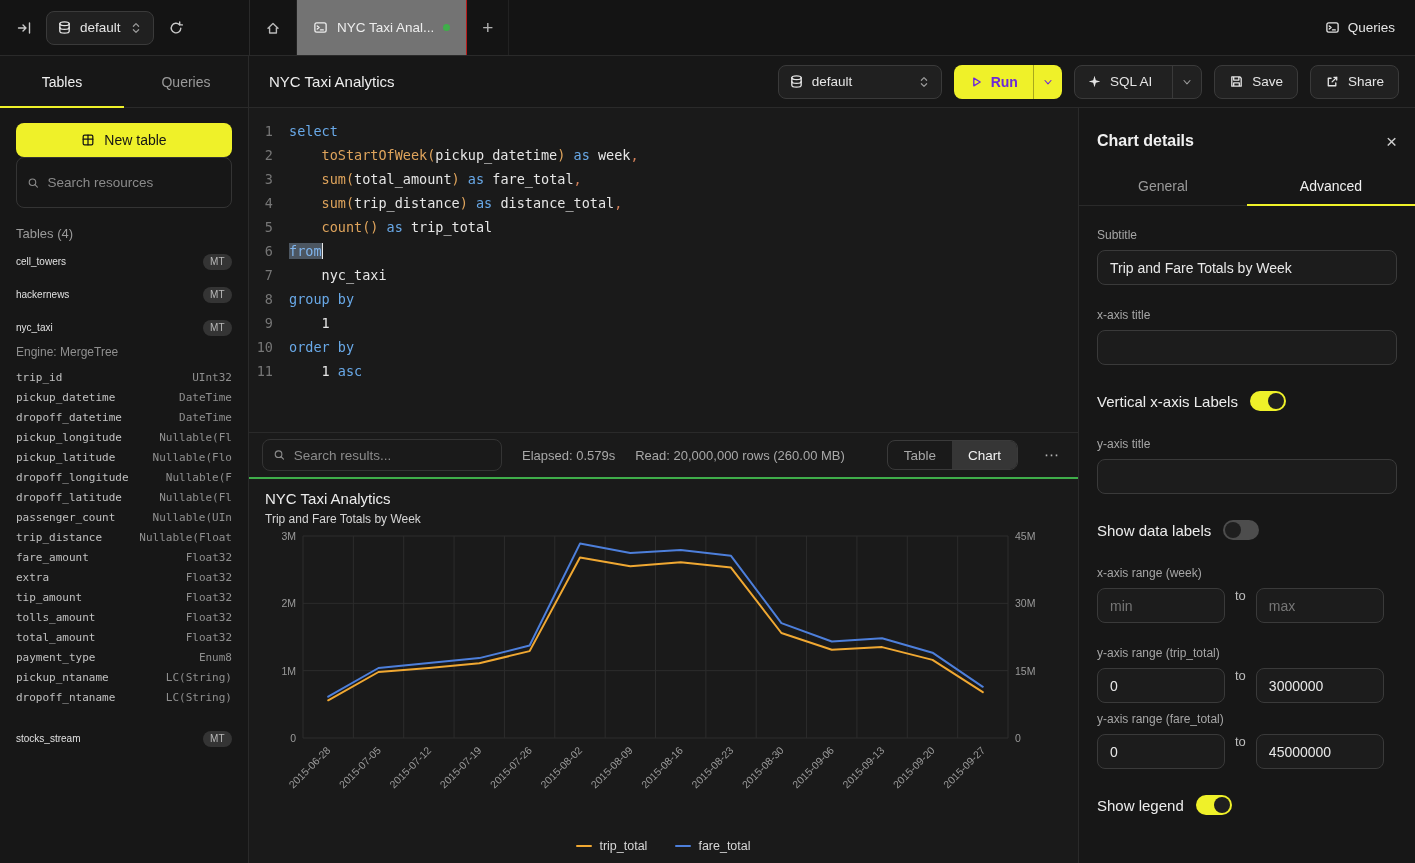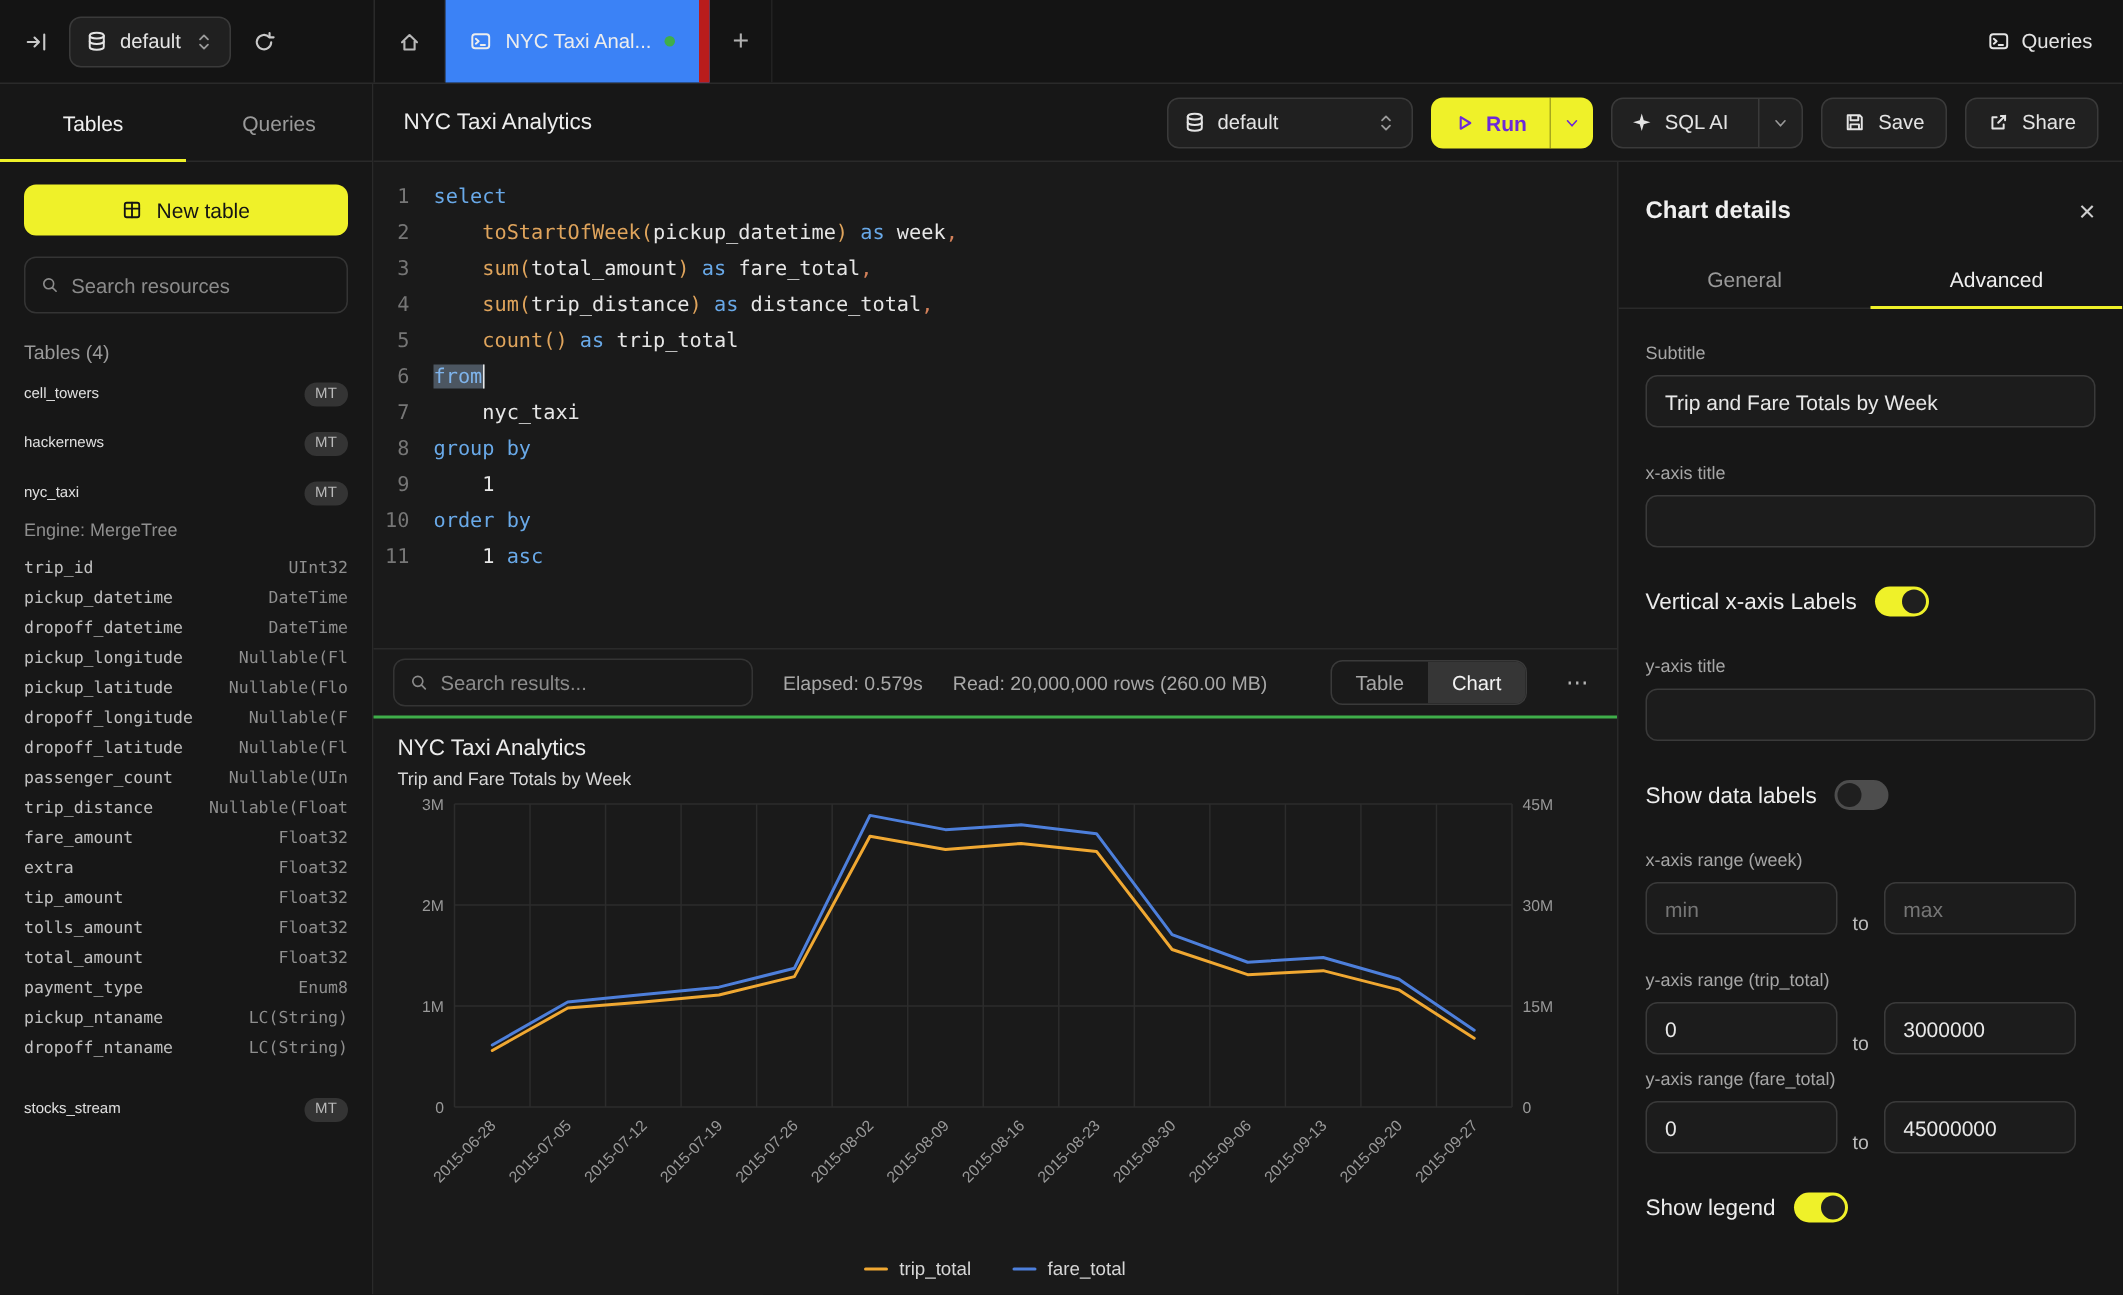--- a/index.html
+++ b/index.html
@@ -26,40 +26,40 @@
   .topbar{height:56px;flex:none;display:flex;align-items:stretch;background:#141414;border-bottom:1px solid var(--border)}
   .tb-left{width:249px;flex:none;display:flex;align-items:center;gap:10px;padding:0 12px}
   .icon-btn{background:none;border:none;color:#c9c9c9;display:flex;align-items:center;cursor:pointer;padding:4px}
   .selector{display:flex;align-items:center;gap:8px;background:#202020;border:1px solid var(--input-border);
     border-radius:8px;height:34px;padding:0 10px;color:#e4e4e4;font-size:13.5px;cursor:pointer}
   .selector .chev{color:#9a9a9a}
   .tb-tabs{flex:1;display:flex;align-items:stretch;border-left:1px solid var(--border)}
   .tab{display:flex;align-items:center;gap:9px;padding:0 16px;color:#b8b8b8;border-right:1px solid #222;
     cursor:pointer;font-size:13.5px;background:none;border-top:none;border-bottom:none;border-left:none}
   .tab.home{padding:0 15px}
-  .tab.active{background:#3b82f6;color:#ededed;border-right:7px solid #b91c1c}
+  .tab.active{background:#737373;color:#ededed;border-right:1px solid #b91c1c}
   .dot{width:7px;height:7px;border-radius:50%;background:var(--success)}
   .tab.plus{font-size:19px;color:#b0b0b0;padding:0 15px}
   .tb-right{display:flex;align-items:center;padding:0 20px}
   .queries-btn{display:flex;align-items:center;gap:8px;background:none;border:none;color:#e4e4e4;font-size:13.5px;cursor:pointer}
 
   
   .app-body{flex:1;display:flex;min-height:0}
 
   
   .sidebar{width:249px;flex:none;background:var(--panel);border-right:1px solid var(--border);display:flex;flex-direction:column}
   .sb-tabs{display:flex;height:52px;flex:none;border-bottom:1px solid var(--border)}
   .sb-tab{flex:1;display:flex;align-items:center;justify-content:center;color:var(--dim);font-size:14px;cursor:pointer;position:relative}
   .sb-tab.active{color:#f0f0f0}
   .sb-tab.active::after{content:"";position:absolute;left:0;right:0;bottom:-1px;height:2px;background:var(--accent)}
   .sb-content{flex:1;overflow:hidden;padding:15px 16px}
   .new-table-btn{width:100%;height:34px;background:var(--accent);color:#141414;border:none;border-radius:8px;
     font-size:14px;font-weight:500;display:flex;align-items:center;justify-content:center;gap:9px;cursor:pointer}
-  .search-box{display:flex;align-items:center;gap:8px;height:38px;border:1px solid #343434;border-radius:8px;
-    padding:0 10px;margin-top:14px;color:#8b8b8b}
+  .search-box{display:flex;align-items:center;gap:8px;height:51px;border:1px solid #343434;border-radius:8px;
+    padding:0 10px;color:#8b8b8b}
   .search-box input{background:none;border:none;outline:none;color:#ddd;font-size:13.5px;width:100%}
   .search-box input::placeholder{color:#8b8b8b}
   .sb-section{color:var(--dim);font-size:13px;margin:18px 0 4px}
   .tbl-row{display:flex;align-items:center;justify-content:space-between;height:33px;cursor:pointer}
   .tbl-name{font-size:10px;color:#e0e0e0}
   .badge{background:#343434;color:#b9b9b9;font-size:10px;padding:2.5px 7px;border-radius:9px;letter-spacing:.3px}
   .engine{color:#8f8f8f;font-size:12px;margin:1px 0 9px}
   .cols{margin-bottom:14px}
   .col-row{display:flex;justify-content:space-between;font-family:"DejaVu Sans Mono",monospace;font-size:11px;
     line-height:20px;color:#c0c0c0}
@@ -134,21 +134,21 @@
   .rp-input::placeholder{color:#767676}
   .group{margin-bottom:23px}
   .group.tight{margin-bottom:9px}
   .toggle-row{display:flex;align-items:center;gap:12px;font-size:15px;color:#ececec;margin:26px 0}
   .toggle{width:36px;height:20px;border-radius:10px;position:relative;cursor:pointer;flex:none;border:none}
   .toggle.on{background:var(--accent)}
   .toggle.off{background:#4d4d4d}
   .toggle .knob{position:absolute;top:2px;width:16px;height:16px;border-radius:50%;background:#1f1f1f}
   .toggle.on .knob{right:2px}
   .toggle.off .knob{left:2px}
-  .range-row{display:flex;align-items:flex-end;gap:10px}
+  .range-row{display:flex;align-items:flex-start;gap:10px}
   .range-row .rp-input{width:128px;flex:none}
   .range-to{color:#bcbcbc;font-size:13px}
 </style>
 </head>
 <body>
 
 <div class="app">
 
   <div class="topbar">
     <div class="tb-left">

